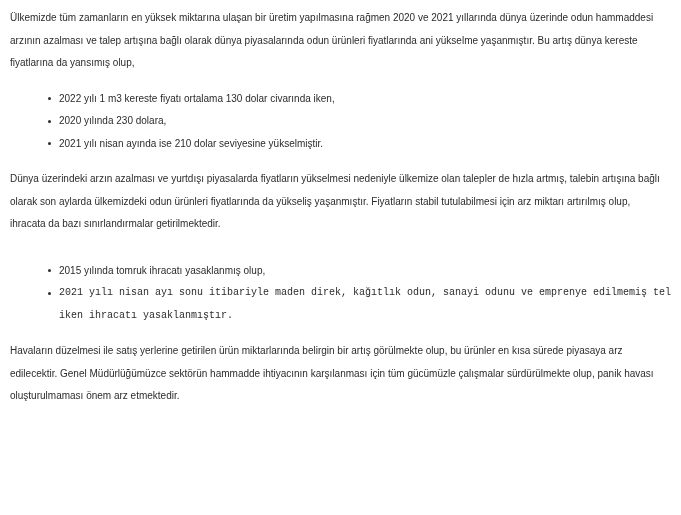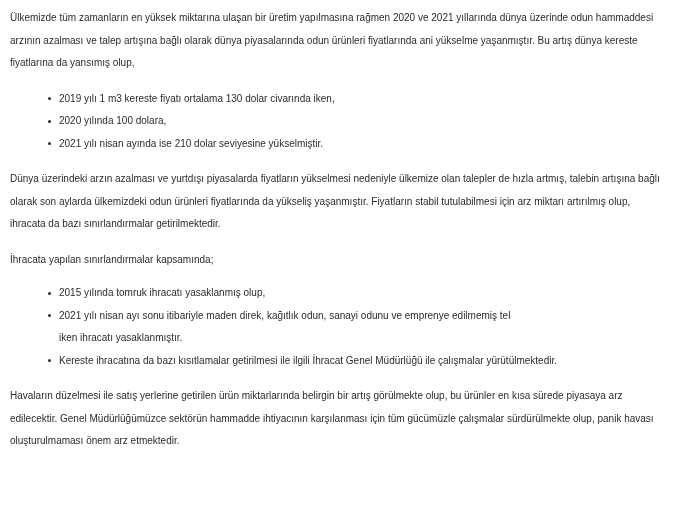--- a/index.html
+++ b/index.html
@@ -64,69 +64,66 @@
     width: 3.2px;
     height: 3.2px;
     border-radius: 50%;
     background: #2b2b2b;
   }
 
   
   ul.bullets li.clipped {
     white-space: nowrap;
     overflow: visible;
+    font-family: Liberation Mono, monospace;
   }
 
   ul.bullets li.clipped .cont {
     white-space: normal;
   }
 </style>
 </head>
 <body>
 
 <div id="doc">
   <div class="doc-body">
 
     <p class="para">Ülkemizde tüm zamanların en yüksek miktarına ulaşan bir üretim yapılmasına rağmen 2020 ve 2021 yıllarında dünya üzerinde odun hammaddesi arzının azalması ve talep artışına bağlı olarak dünya piyasalarında odun ürünleri fiyatlarında ani yükselme yaşanmıştır. Bu artış dünya kereste fiyatlarına da yansımış olup,</p>
 
     <div class="gap"></div>
 
     <ul class="bullets">
       <li>
-        <span>2019 yılı 1 m3 kereste fiyatı ortalama 130 dolar civarında iken,</span>
+        <span>2022 yılı 1 m3 kereste fiyatı ortalama 130 dolar civarında iken,</span>
       </li>
       <li>
-        <span>2020 yılında 100 dolara,</span>
+        <span>2020 yılında 230 dolara,</span>
       </li>
       <li>
         <span>2021 yılı nisan ayında ise 210 dolar seviyesine yükselmiştir.</span>
       </li>
     </ul>
 
     <div class="gap"></div>
 
     <p class="para">Dünya üzerindeki arzın azalması ve yurtdışı piyasalarda fiyatların yükselmesi nedeniyle ülkemize olan talepler de hızla artmış, talebin artışına bağlı olarak son aylarda ülkemizdeki odun ürünleri fiyatlarında da yükseliş yaşanmıştır. Fiyatların stabil tutulabilmesi için arz miktarı artırılmış olup, ihracata da bazı sınırlandırmalar getirilmektedir.</p>
 
     <div class="gap"></div>
 
-    <p class="para">İhracata yapılan sınırlandırmalar kapsamında;</p>
 
     <div class="gap-sm"></div>
 
     <ul class="bullets">
       <li>
         <span>2015 yılında tomruk ihracatı yasaklanmış olup,</span>
       </li>
       <li class="clipped">
         <span>2021 yılı nisan ayı sonu itibariyle maden direk, kağıtlık odun, sanayi odunu ve emprenye edilmemiş tel</span>
         <div class="cont">iken ihracatı yasaklanmıştır.</div>
       </li>
-      <li>
-        <span>Kereste ihracatına da bazı kısıtlamalar getirilmesi ile ilgili İhracat Genel Müdürlüğü ile çalışmalar yürütülmektedir.</span>
-      </li>
     </ul>
 
     <div class="gap"></div>
 
     <p class="para">Havaların düzelmesi ile satış yerlerine getirilen ürün miktarlarında belirgin bir artış görülmekte olup, bu ürünler en kısa sürede piyasaya arz edilecektir. Genel Müdürlüğümüzce sektörün hammadde ihtiyacının karşılanması için tüm gücümüzle çalışmalar sürdürülmekte olup, panik havası oluşturulmaması önem arz etmektedir.</p>
 
   </div>
 </div>
 
 </body></html>

